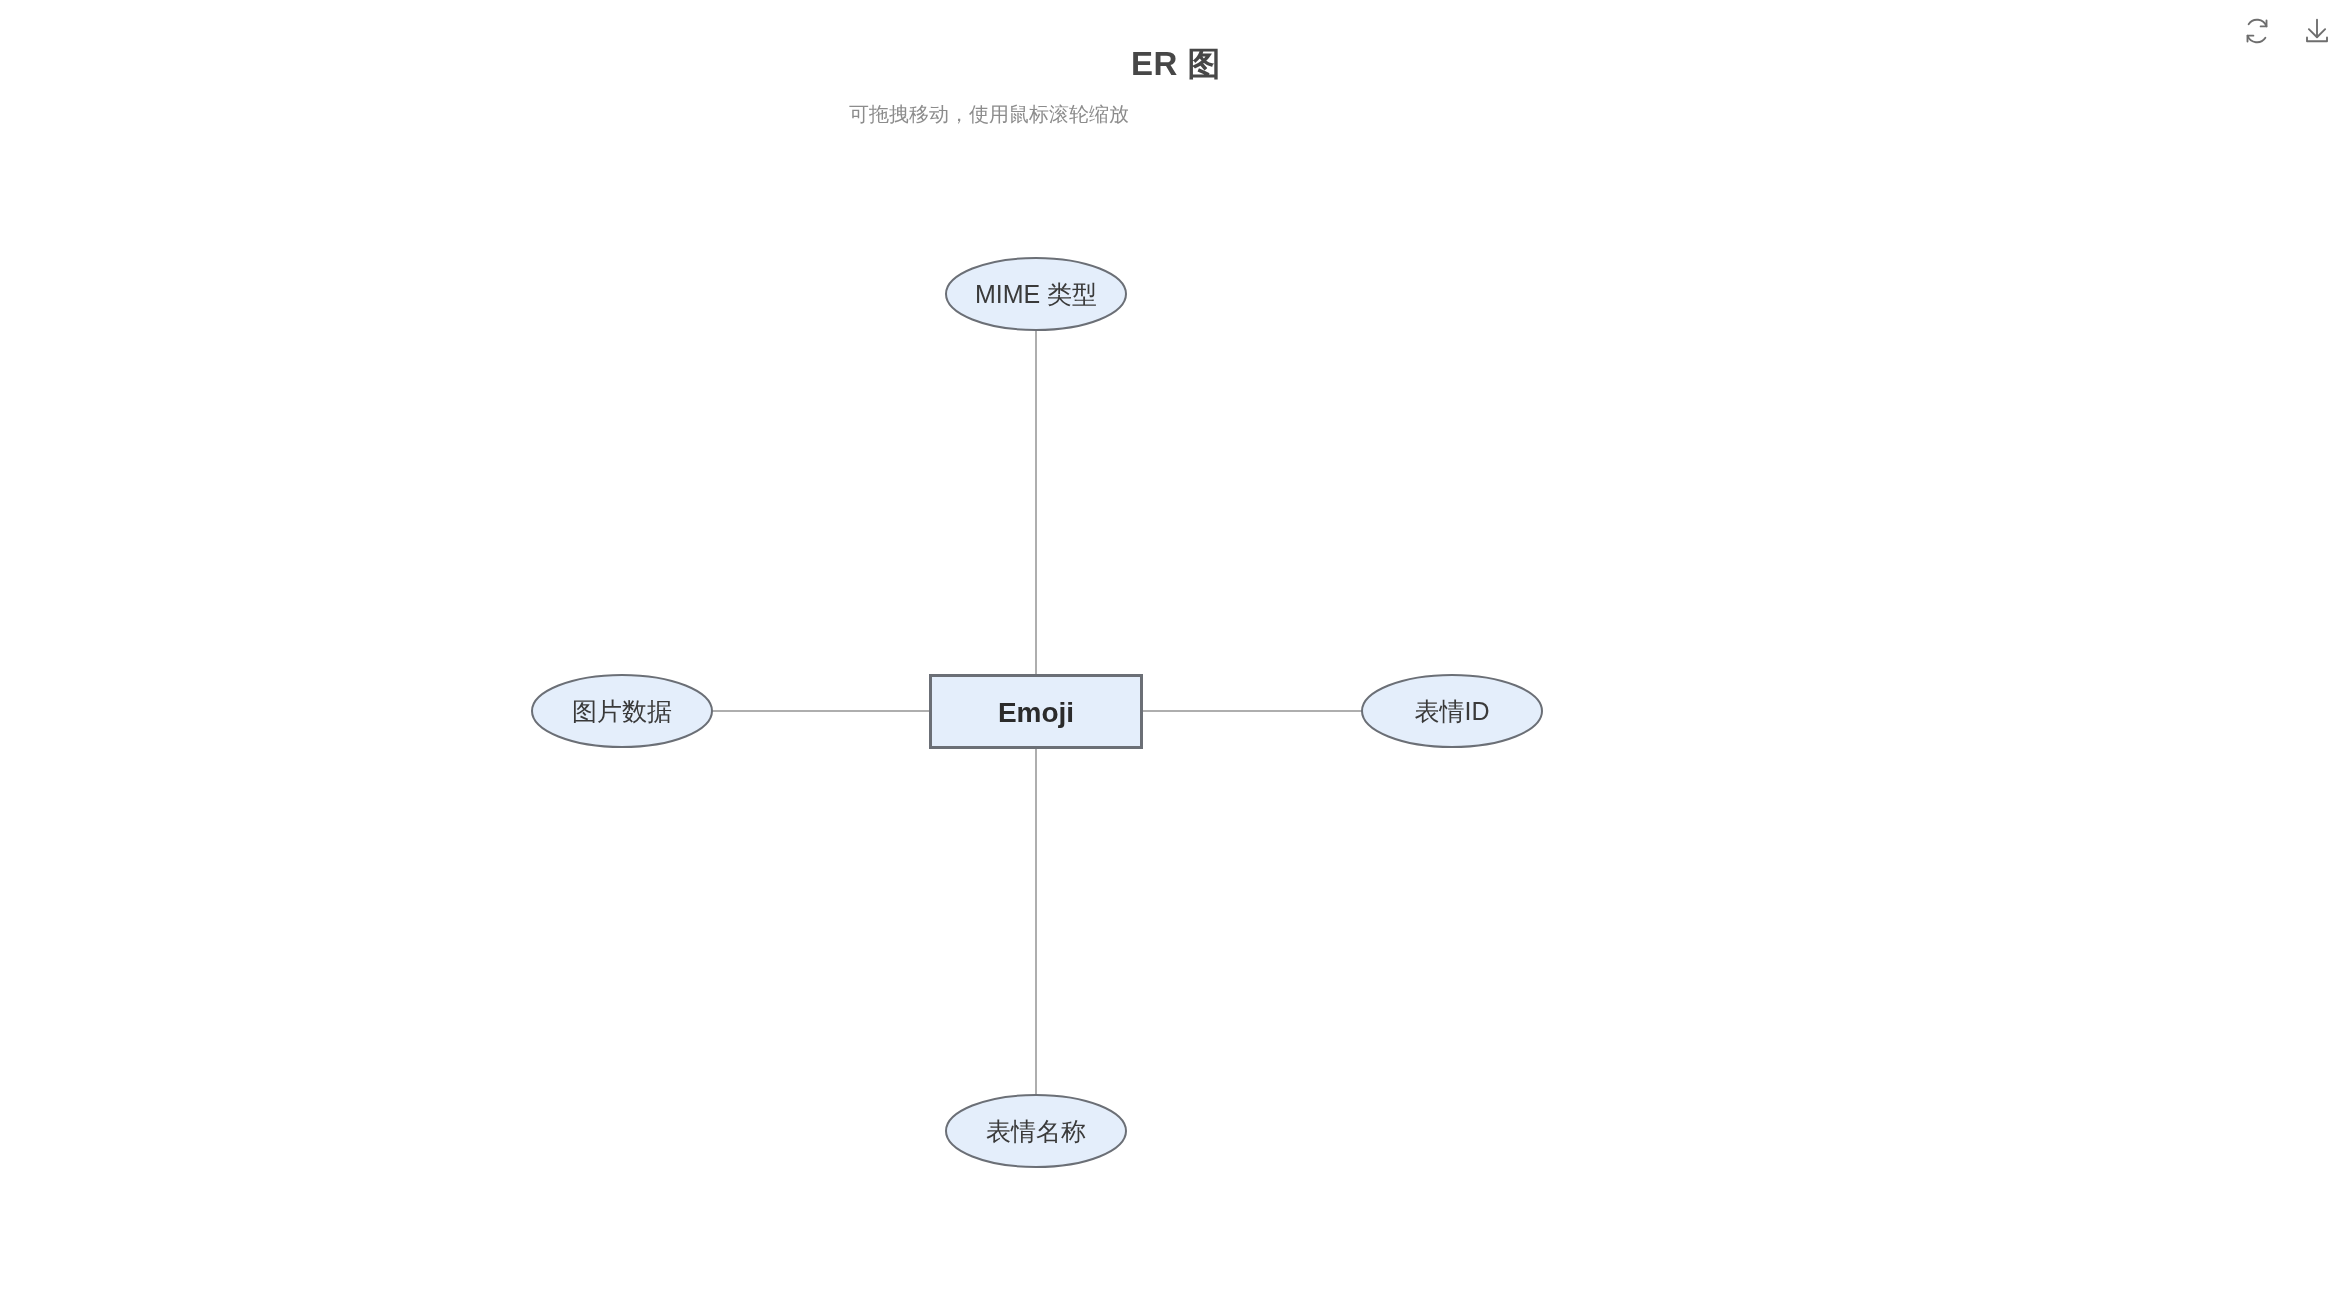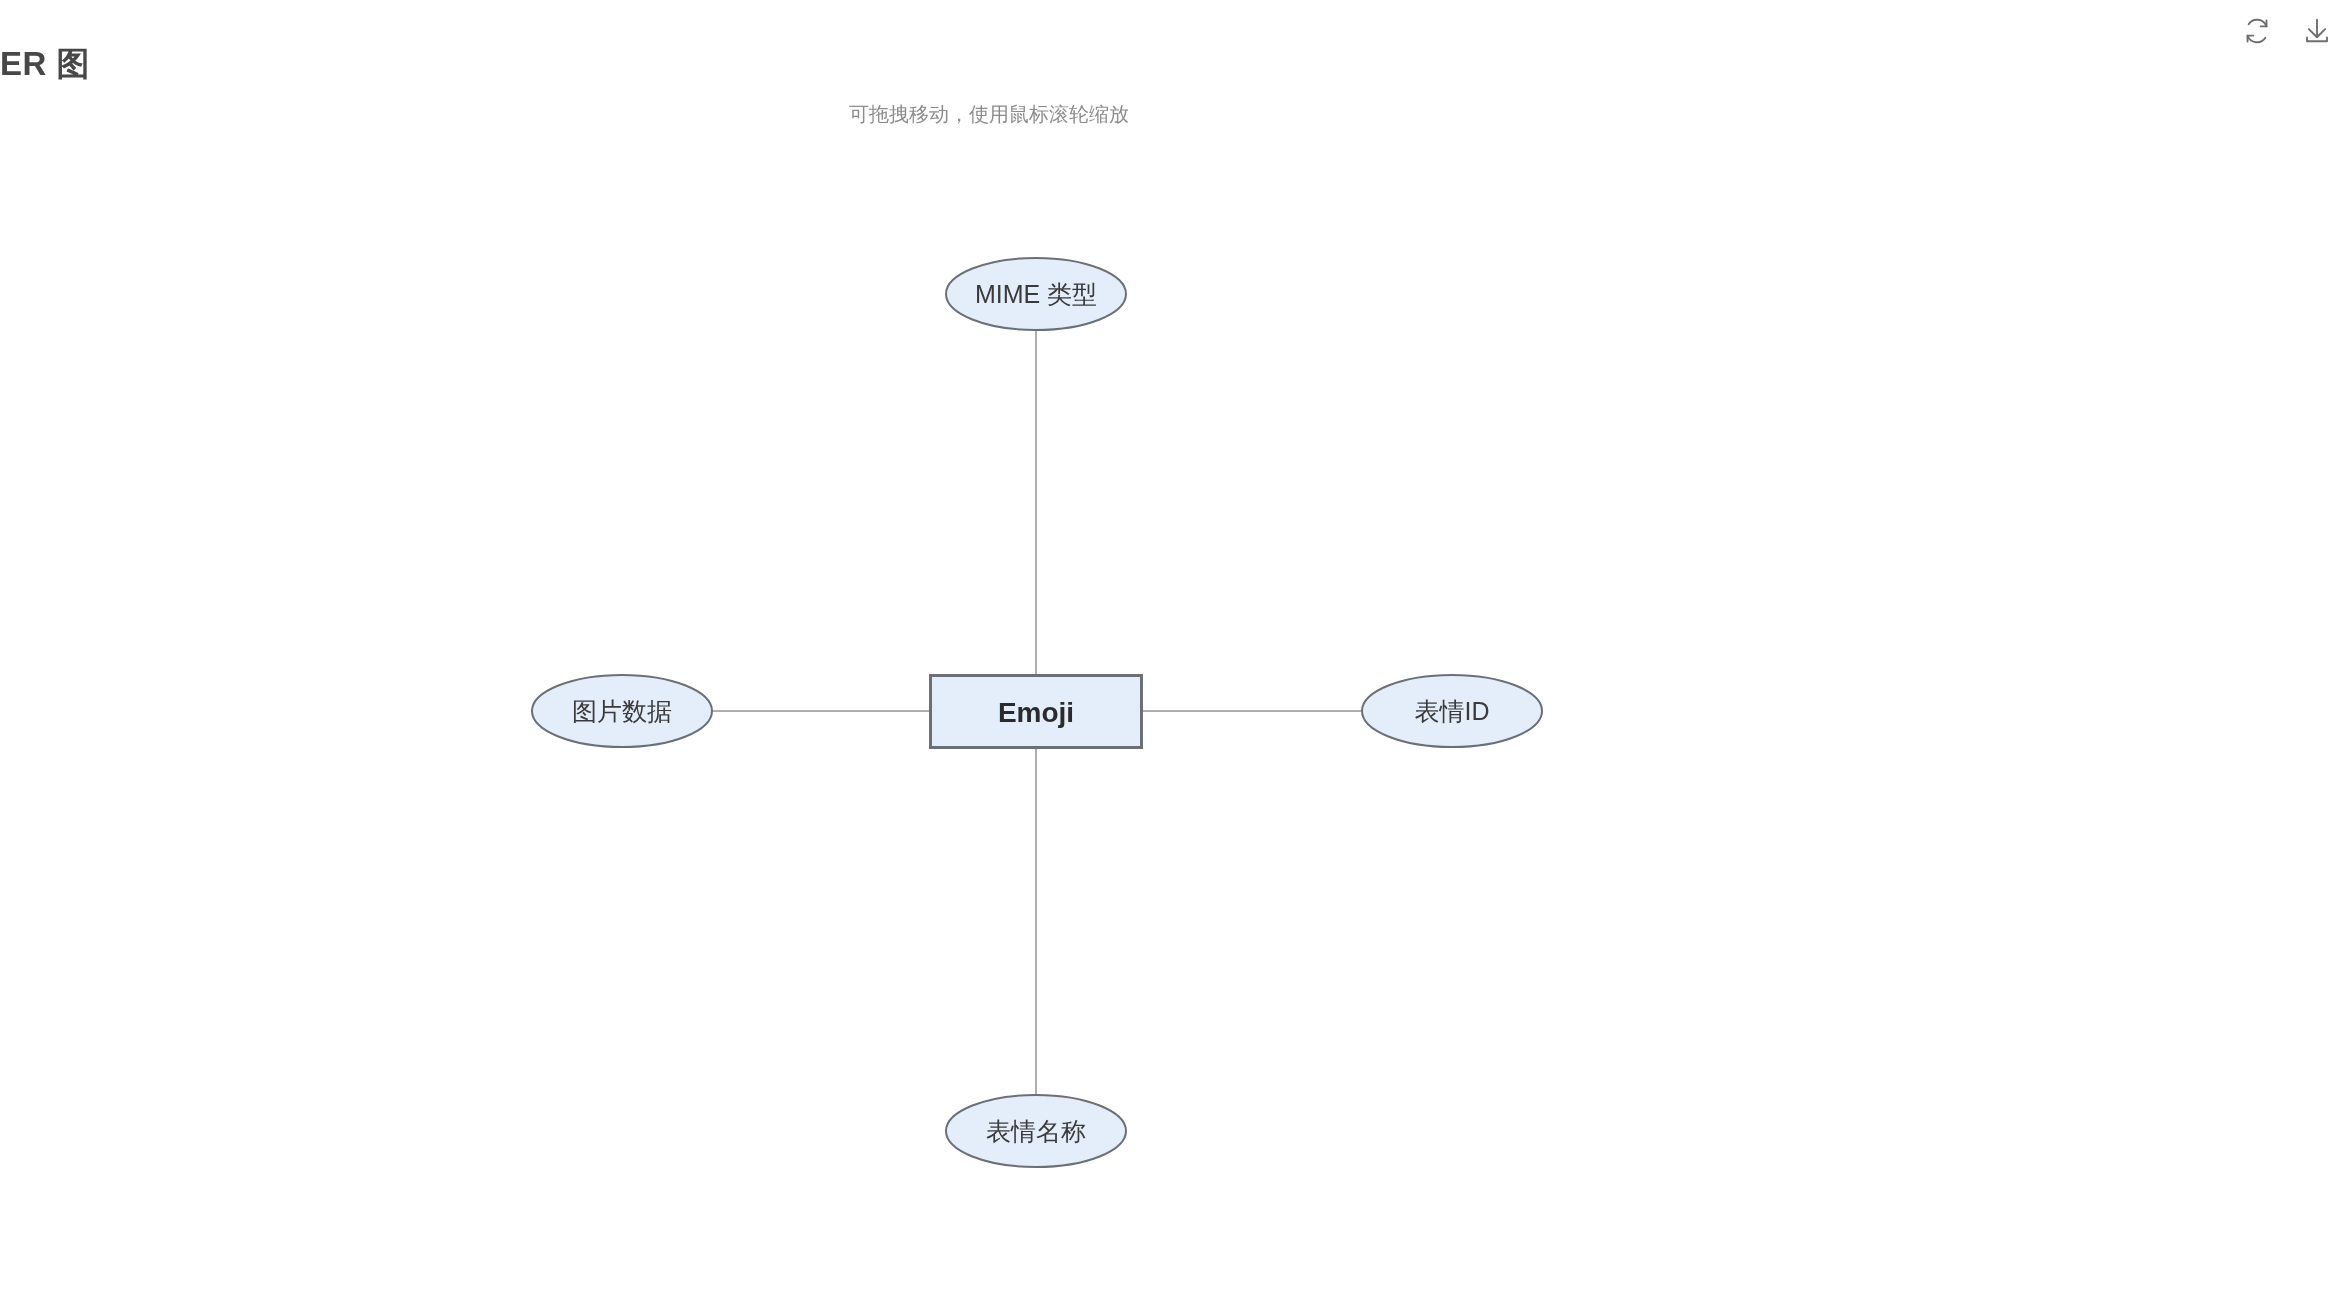--- a/index.html
+++ b/index.html
@@ -29,21 +29,21 @@
     left: 0;
     width: 2352px;
     height: 150px;
     pointer-events: none;
   }
   .page-title {
     position: absolute;
     top: 42px;
     left: 0;
     width: 2352px;
-    text-align: left;
+    text-align: center;
     font-size: 33px;
     font-weight: bold;
     color: #474747;
     letter-spacing: 0.5px;
   }
   .page-subtitle {
     position: absolute;
     top: 101px;
     left: 0;
     width: 1978px;

